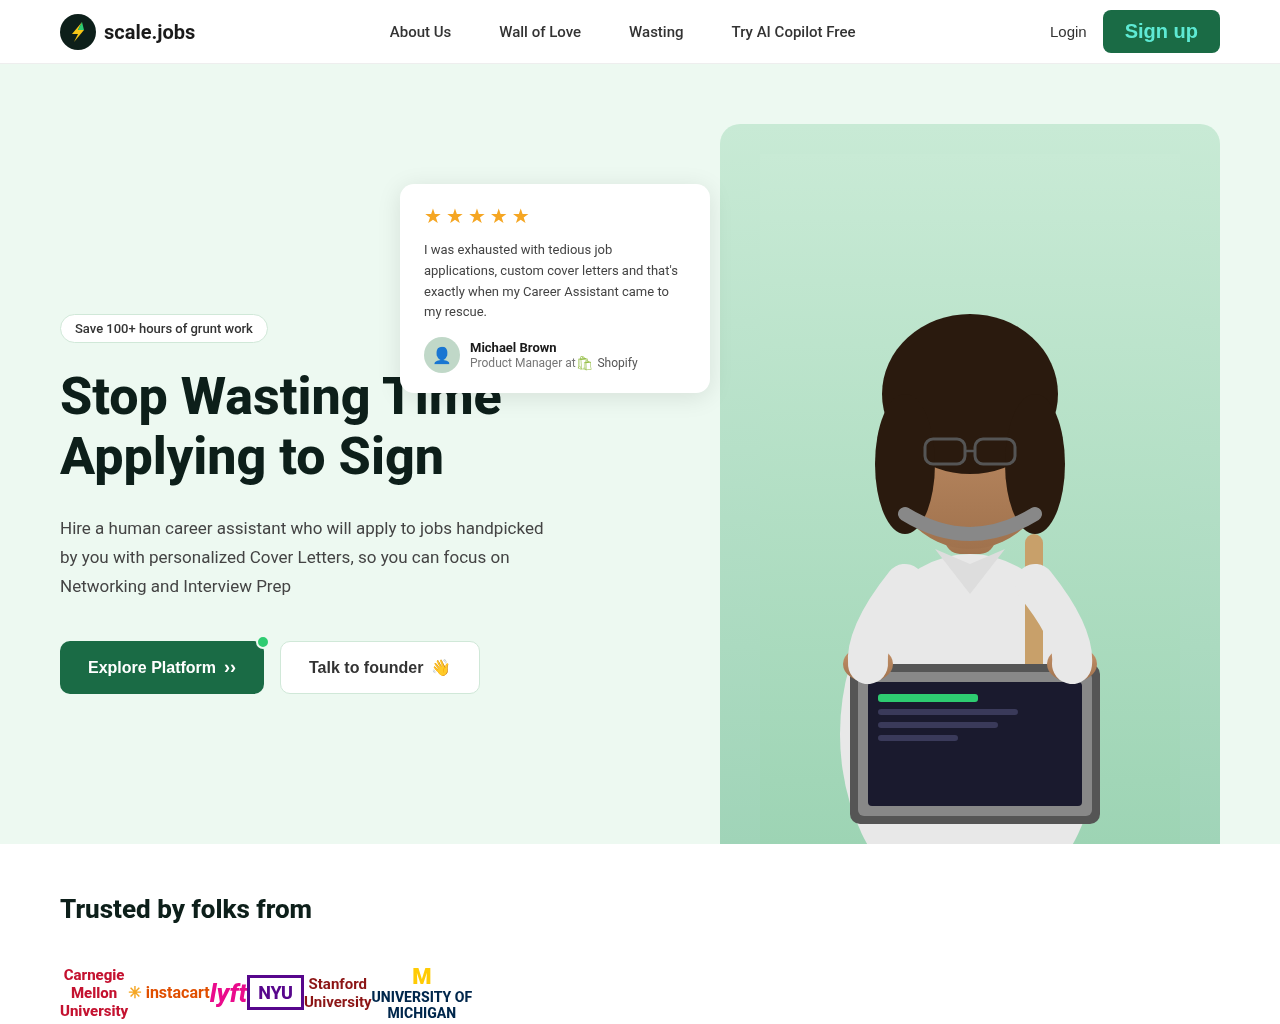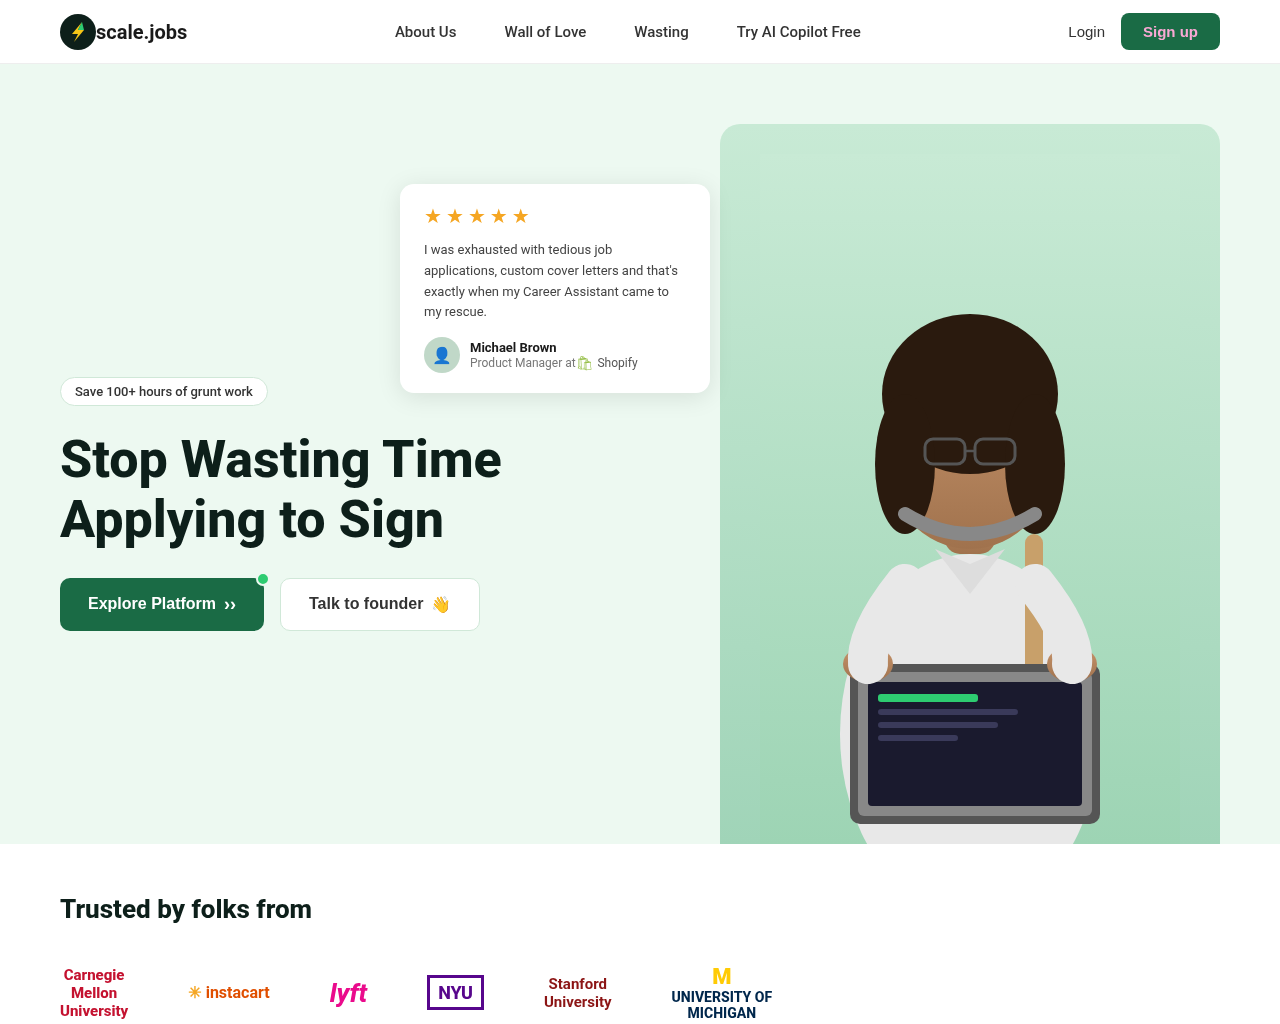--- a/index.html
+++ b/index.html
@@ -14,20 +14,21 @@
       height: 64px;
       background: #fff;
       border-bottom: 1px solid #eee;
       position: sticky;
       top: 0;
       z-index: 100;
     }
     .nav-logo {
       display: flex;
       align-items: center;
+      gap: 8px;
       text-decoration: none;
     }
     .nav-logo-icon {
       width: 36px;
       height: 36px;
     }
     .nav-logo-text {
       font-size: 20px;
       font-weight: 700;
       color: #1a1a1a;
@@ -52,25 +53,25 @@
     .btn-login {
       background: none;
       border: none;
       font-size: 15px;
       font-weight: 500;
       color: #333;
       cursor: pointer;
     }
     .btn-signup {
       background: #1a6b45;
-      color: #f9a8d4;
+      color: #5eead4;
       border: none;
       border-radius: 8px;
       padding: 10px 22px;
-      font-size: 15px;
+      font-size: 20px;
       font-weight: 600;
       cursor: pointer;
     }
 
     
     .hero {
       background: #edf9f1;
       min-height: 780px;
       display: flex;
       align-items: center;
@@ -251,21 +252,20 @@
     }
     .trusted-title {
       font-size: 26px;
       font-weight: 800;
       color: #0d1f1a;
       margin-bottom: 40px;
     }
     .trusted-logos {
       display: flex;
       align-items: center;
-      gap: 60px;
       flex-wrap: wrap;
     }
     .logo-item {
       display: flex;
       flex-direction: column;
       align-items: center;
       gap: 4px;
     }
     
     .logo-cmu { color: #c41230; font-weight: 800; font-size: 15px; text-align: center; line-height: 1.2; }
@@ -308,20 +308,21 @@
   </div>
 </nav>
 
 <section class="hero">
   <div class="hero-left">
     <div class="hero-badge">Save 100+ hours of grunt work</div>
     <h1 class="hero-title">
       <span>Stop Wasting Time</span><br>
       <span>Applying to Sign</span>
     </h1>
+    <p class="hero-desc">Hire a human career assistant who will apply to jobs handpicked by you with personalized Cover Letters, so you can focus on Networking and Interview Prep</p>
     <div class="hero-buttons">
       <button class="btn-explore">
         <span>Explore Platform</span>
         <span class="arrow">››</span>
         <span class="dot-indicator"></span>
       </button>
       <button class="btn-talk">
         <span>Talk to founder</span>
         <span>👋</span>
       </button>

